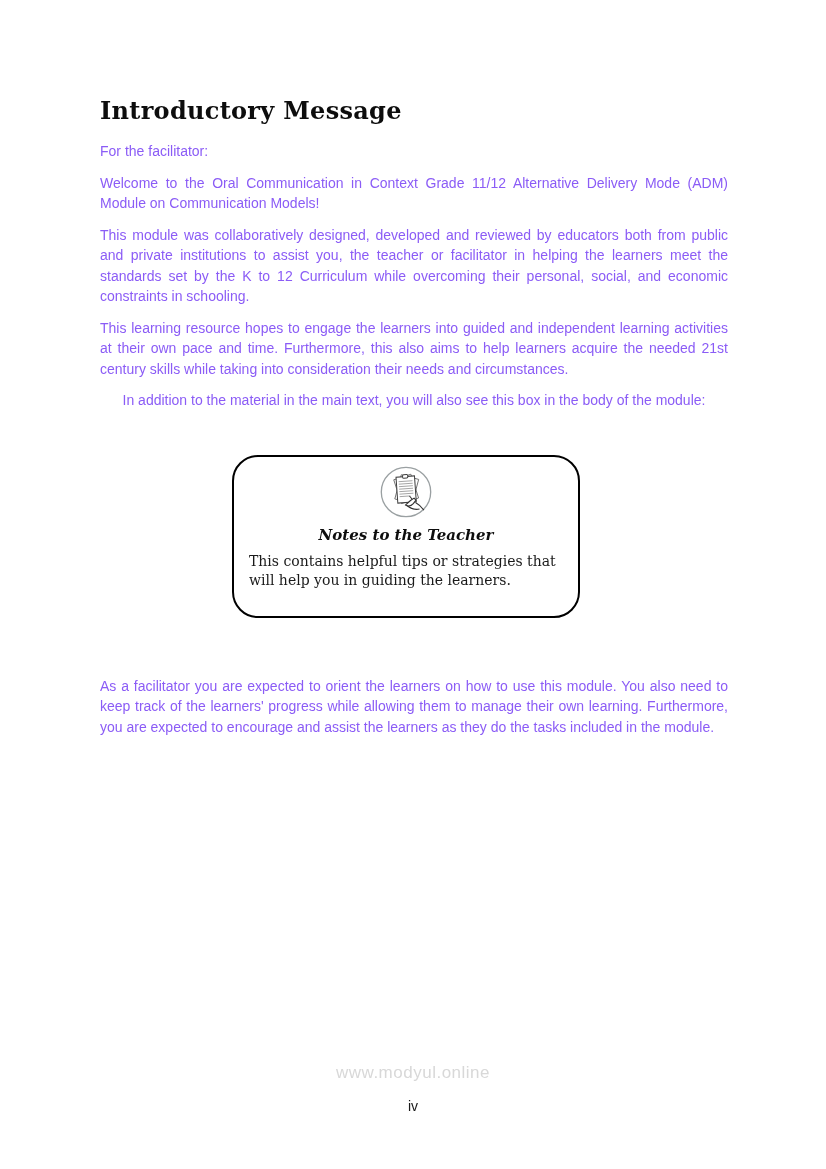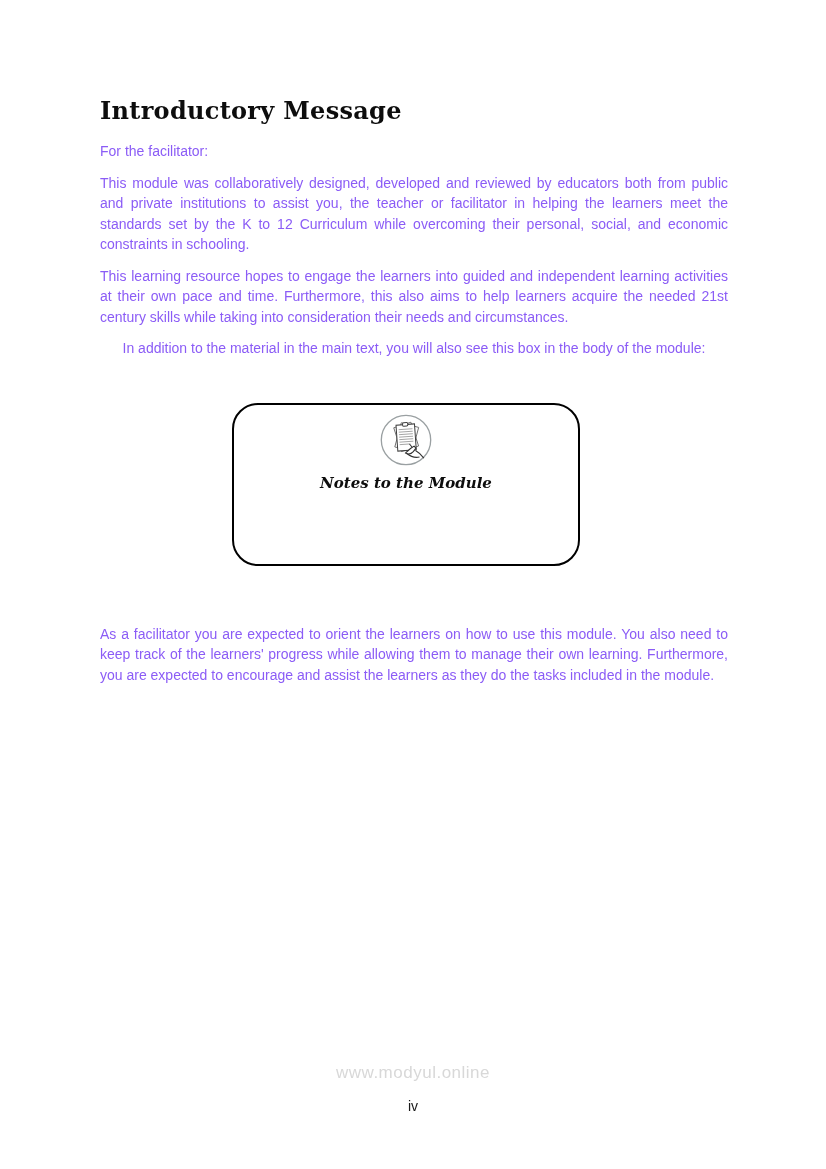--- a/index.html
+++ b/index.html
@@ -96,20 +96,21 @@
 </head>
 <body>
 
 <div class="page">
   <div class="content">
 
     <h1 class="doc-title">Introductory Message</h1>
 
     <p class="para">For the facilitator:</p>
 
+    <p class="para">Welcome to the Oral Communication in Context Grade 11/12 Alternative Delivery Mode (ADM) Module on Communication Models!</p>
 
     <p class="para">This module was collaboratively designed, developed and reviewed by educators both from public and private institutions to assist you, the teacher or facilitator in helping the learners meet the standards set by the K to 12 Curriculum while overcoming their personal, social, and economic constraints in schooling.</p>
 
     <p class="para">This learning resource hopes to engage the learners into guided and independent learning activities at their own pace and time. Furthermore, this also aims to help learners acquire the needed 21st century skills while taking into consideration their needs and circumstances.</p>
 
     <p class="para single-line">In addition to the material in the main text, you will also see this box in the body of the module:</p>
 
     <div class="note-box">
       <div class="note-icon-wrap">
         <svg width="52" height="52" viewBox="0 0 52 52" aria-hidden="true">
@@ -142,22 +143,24 @@
               <line x1="19.3" y1="27.7" x2="33.2" y2="27.7"></line>
               <line x1="19.3" y1="30.2" x2="30" y2="30.2"></line>
             </g>
           </g>
           <line x1="33.5" y1="35" x2="29.5" y2="30" stroke="#333333" stroke-width="1.1"></line>
           <path d="M30.5,34.5 l3.6,-2.4 1.9,2.1 -2.7,3.4 c-1.6,1.8 -4.2,2.7 -6.3,2.1 l-1.6,-0.6 z" fill="#ffffff" stroke="#333333" stroke-width="1.1" stroke-linejoin="round"></path>
           <path d="M35.5,36.5 c3.2,1.8 6.2,4.6 8.3,7.6" fill="none" stroke="#333333" stroke-width="1.1"></path>
           <path d="M27,39.5 c3.5,3 8,4.5 12.5,3.5" fill="none" stroke="#333333" stroke-width="1.1"></path>
         </svg>
       </div>
-      <div class="note-title">Notes to the Module</div>
+      <div class="note-title">Notes to the Teacher</div>
       <div class="note-body">
+        <div class="note-line">This contains helpful tips or strategies that</div>
+        <div class="note-line">will help you in guiding the learners.</div>
       </div>
     </div>
 
     <p class="para closing-para">As a facilitator you are expected to orient the learners on how to use this module. You also need to keep track of the learners' progress while allowing them to manage their own learning. Furthermore, you are expected to encourage and assist the learners as they do the tasks included in the module.</p>
 
   </div>
 
   <div class="page-number">iv</div>
 
   <div class="watermark">www.modyul.online</div>

